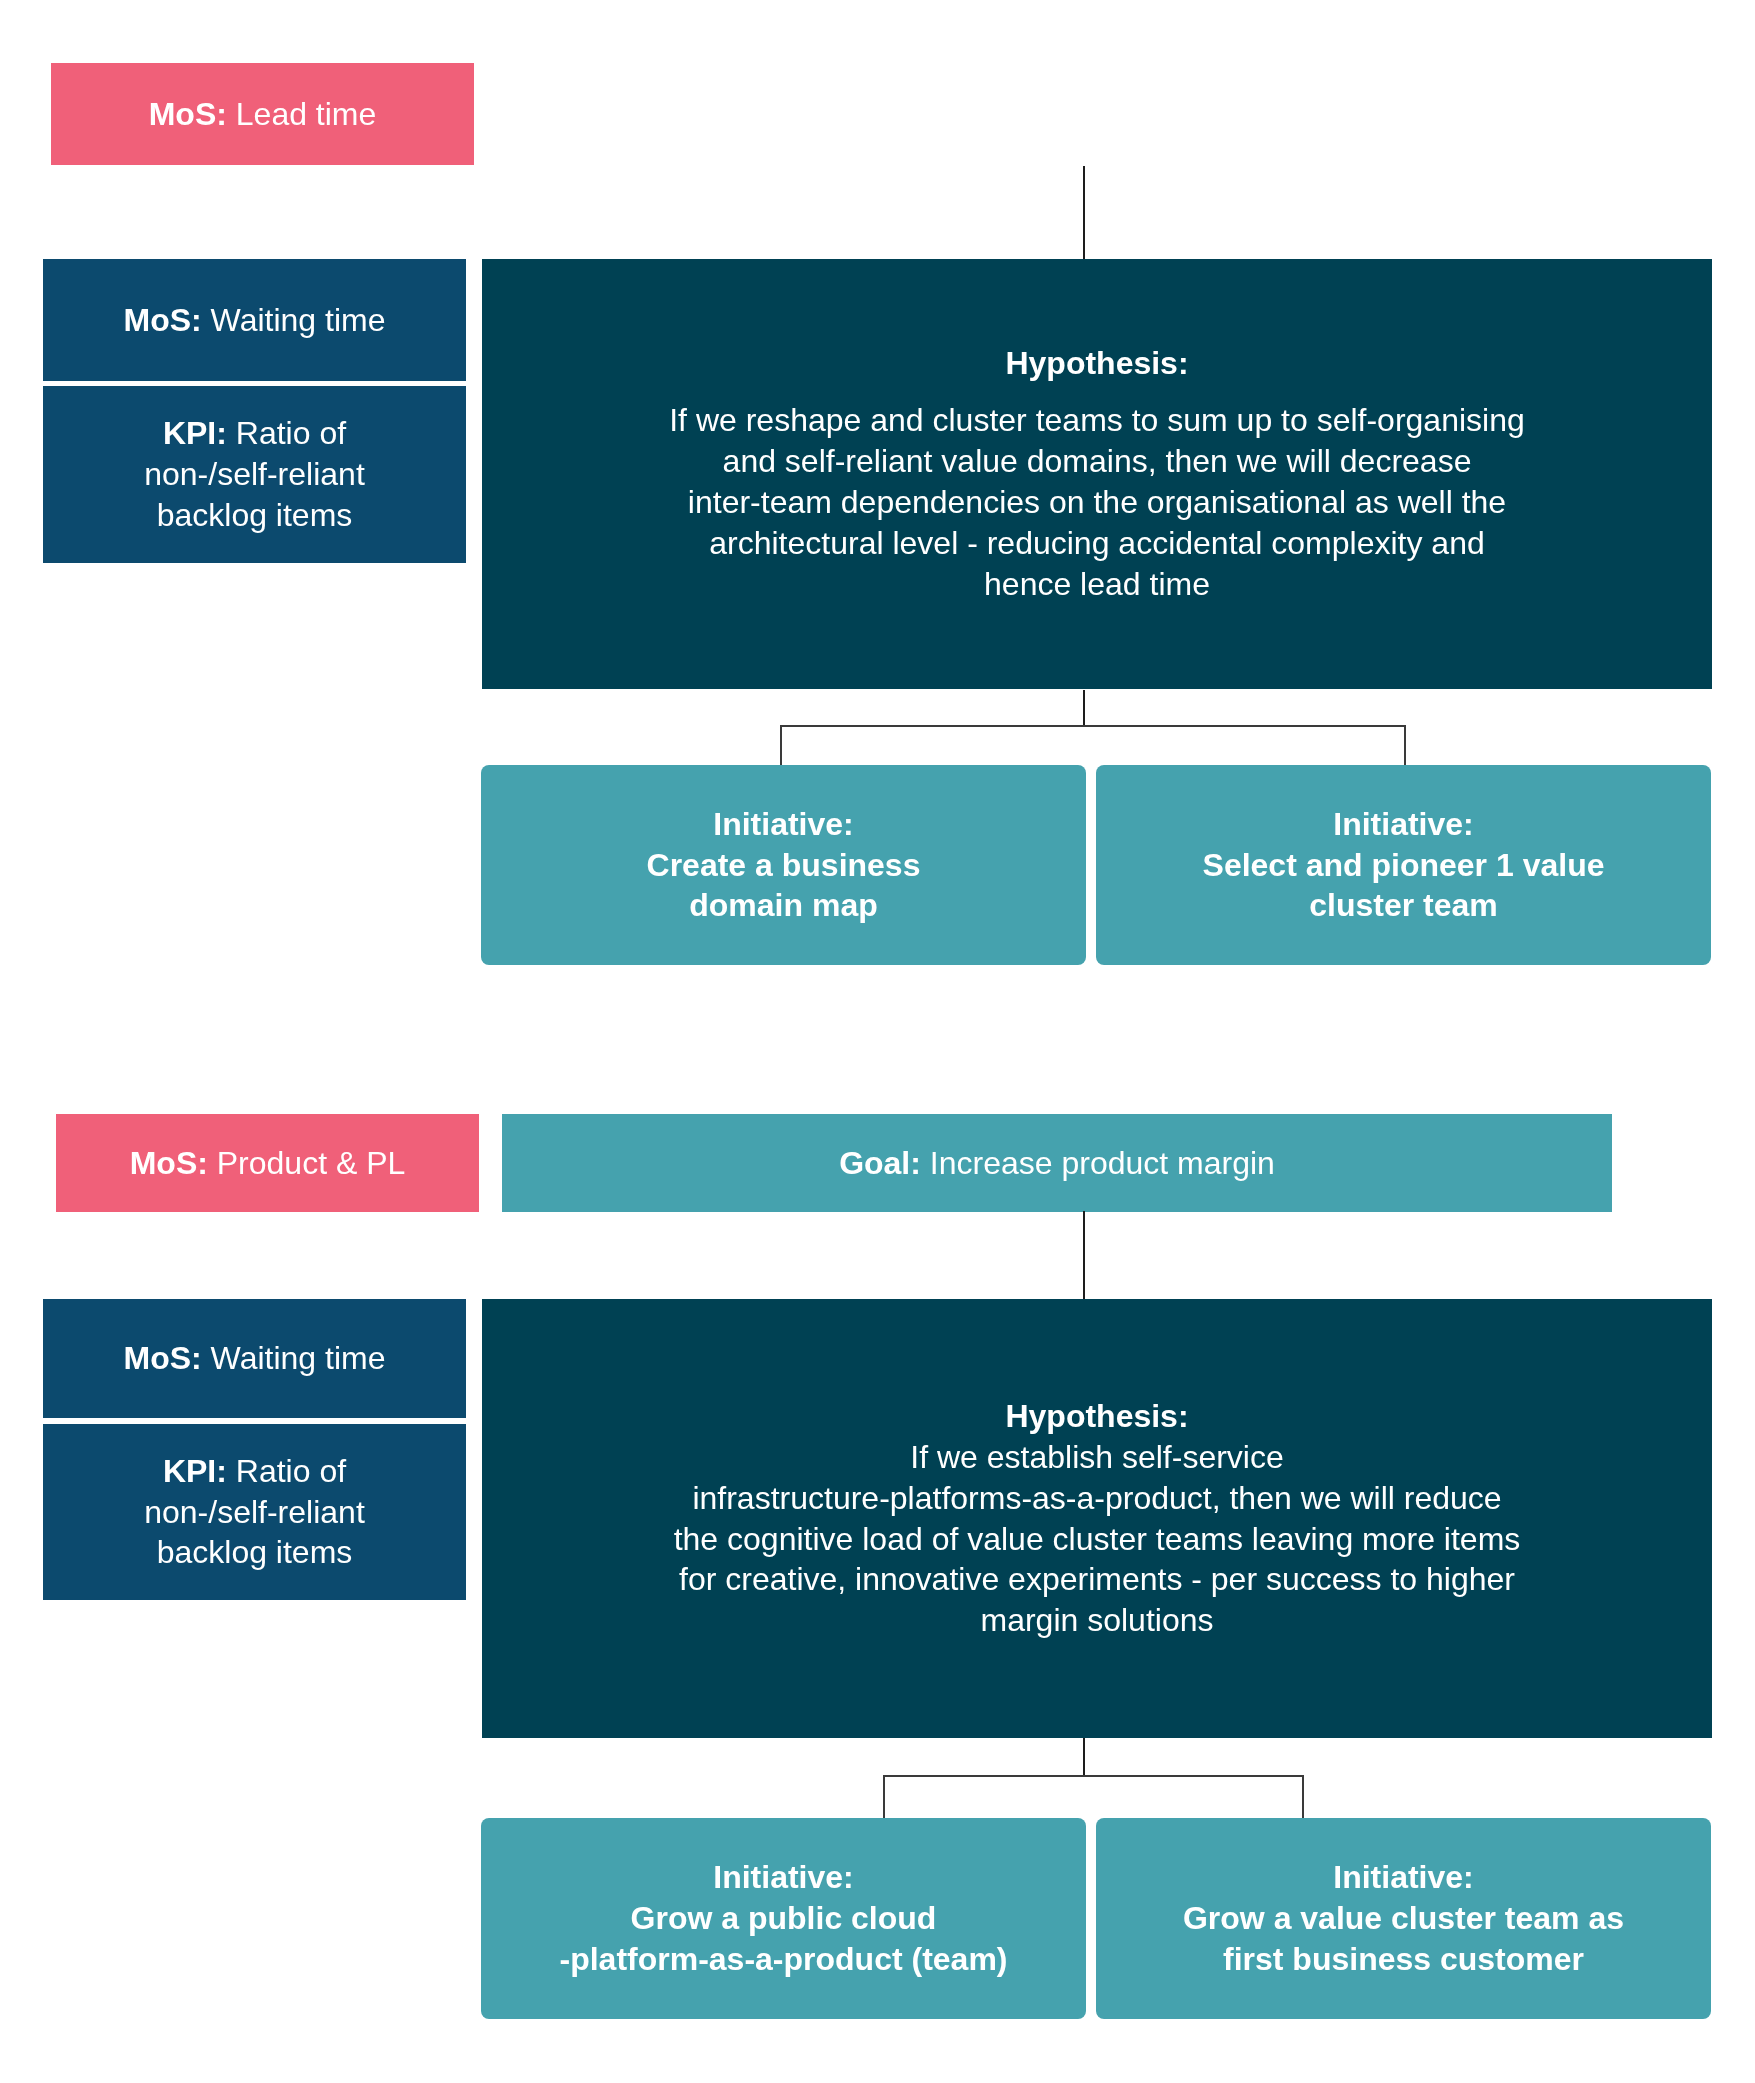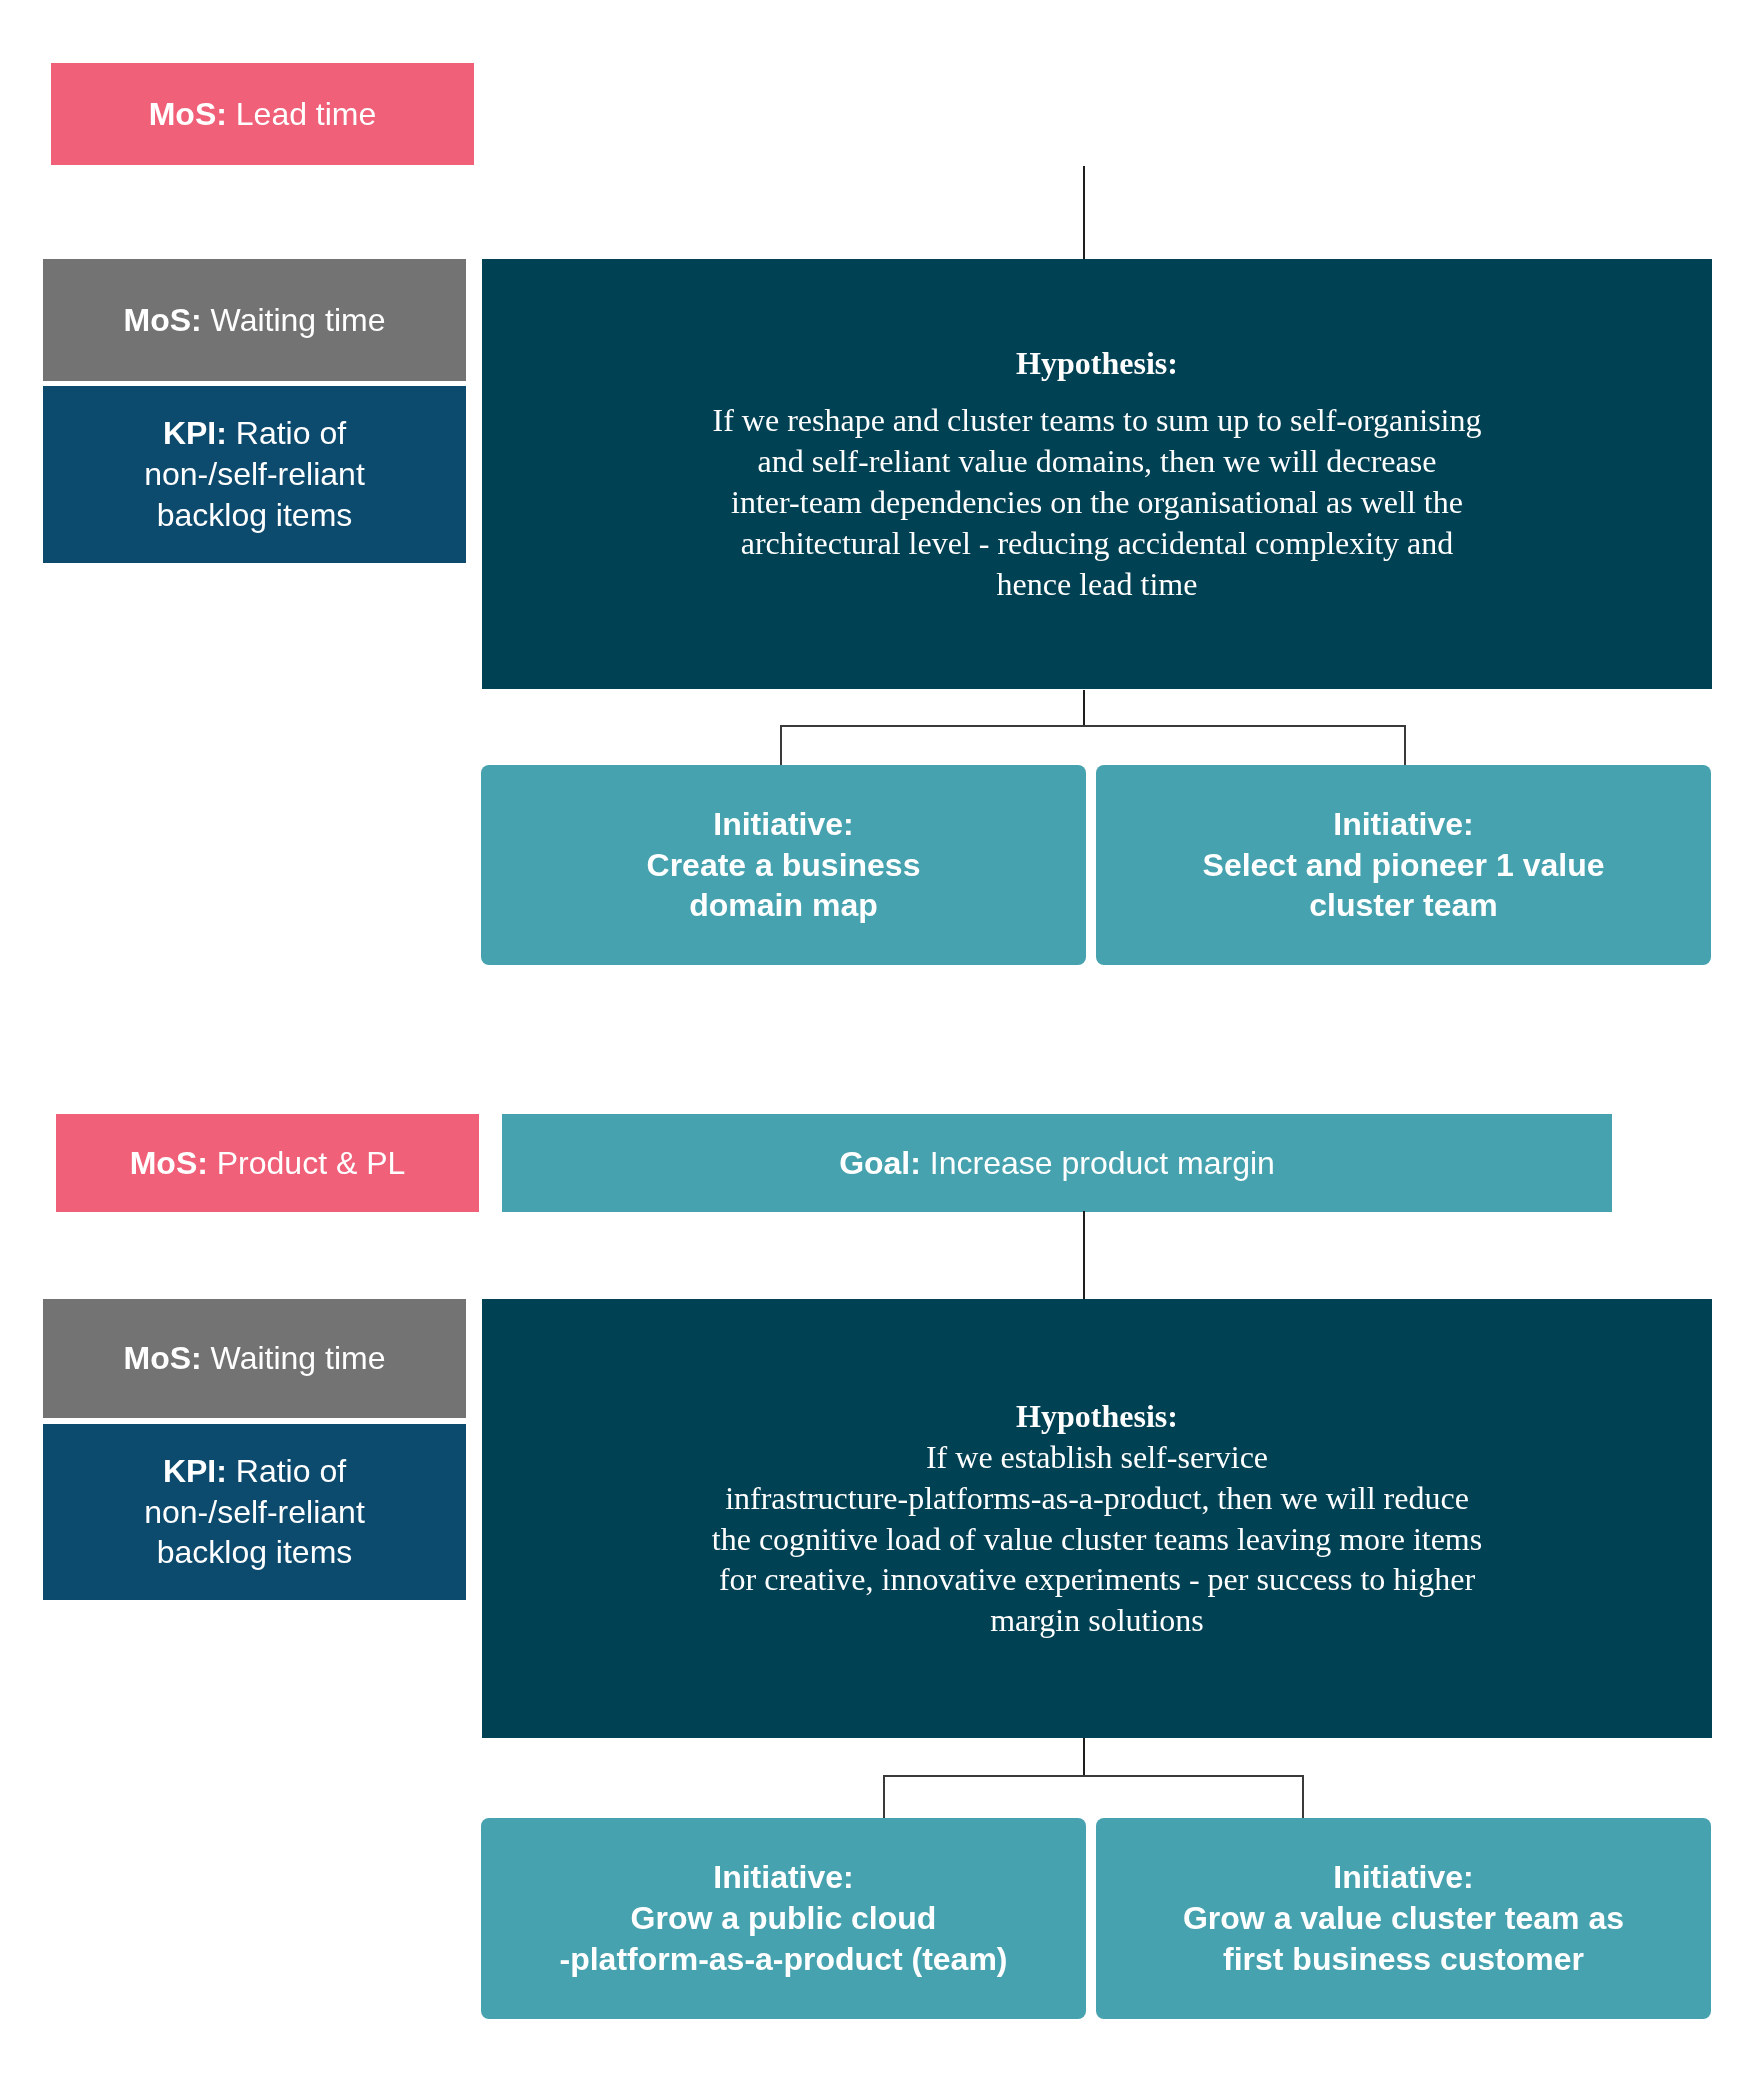--- a/index.html
+++ b/index.html
@@ -29,36 +29,35 @@
     text-align: center;
     color: #ffffff;
     line-height: 1.28;
   }
   .mos-box {
     background: #f06079;
     font-size: 32px;
     margin-left: 8px;
   }
   .mos-box-amber {
-    background: #737373;
+    background: #0c4a6e;
     font-size: 32px;
   }
   .kpi-box {
     background: #0c4a6e;
     font-size: 32px;
   }
   .goal-box {
     background: #45a2ae;
     font-size: 32px;
   }
   .hypothesis-box {
     background: #004153;
     font-size: 32px;
     padding: 0 43px;
-    font-family: Liberation Serif, serif;
   }
   .initiative-box {
     background: #45a2ae;
     font-size: 32px;
     padding: 0 9.8px;
     border-radius: 8px;
   }
   .lbl-strong {
     font-weight: bold;
   }

